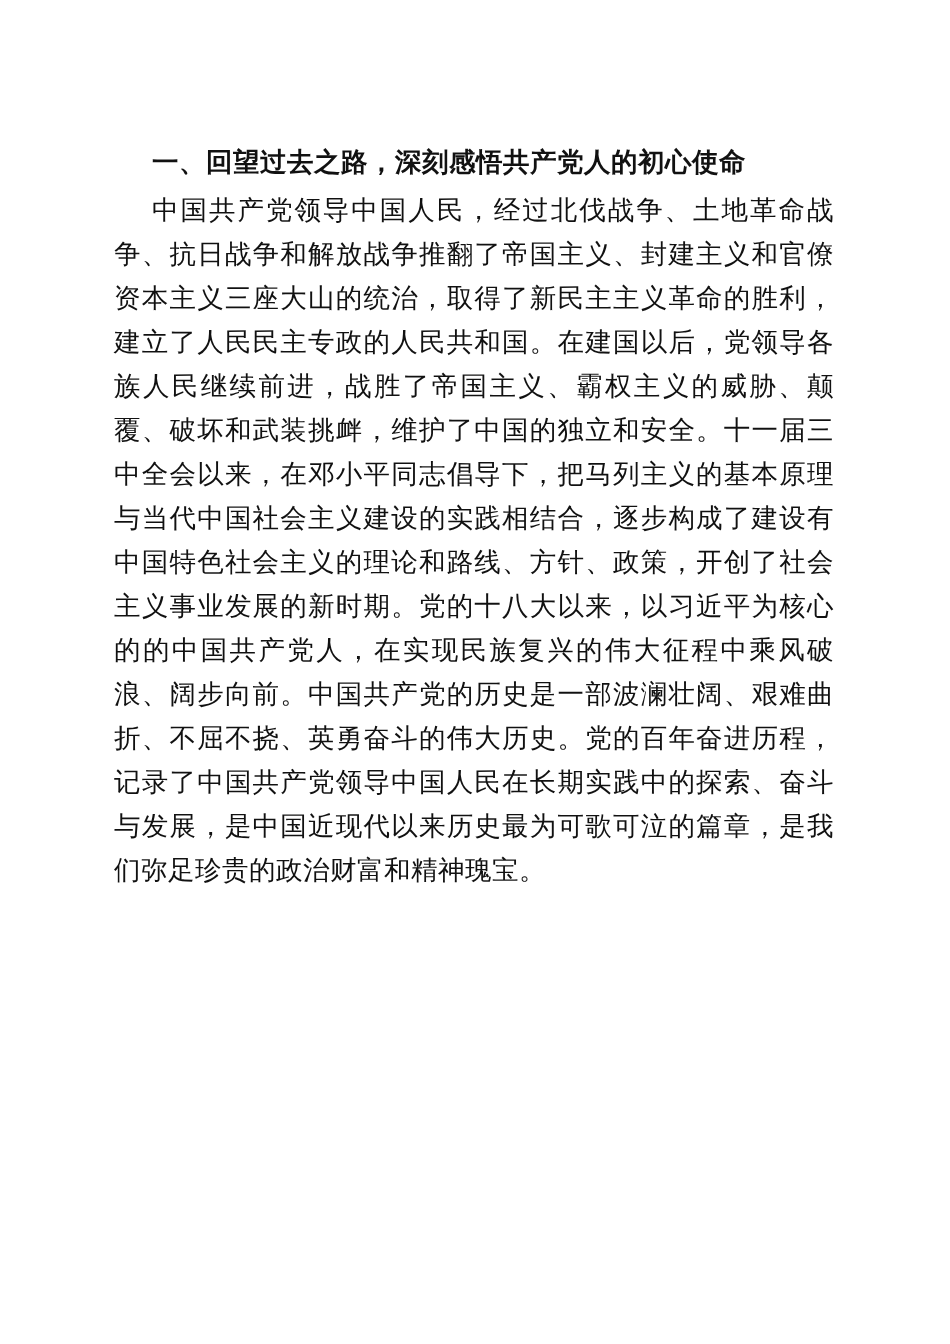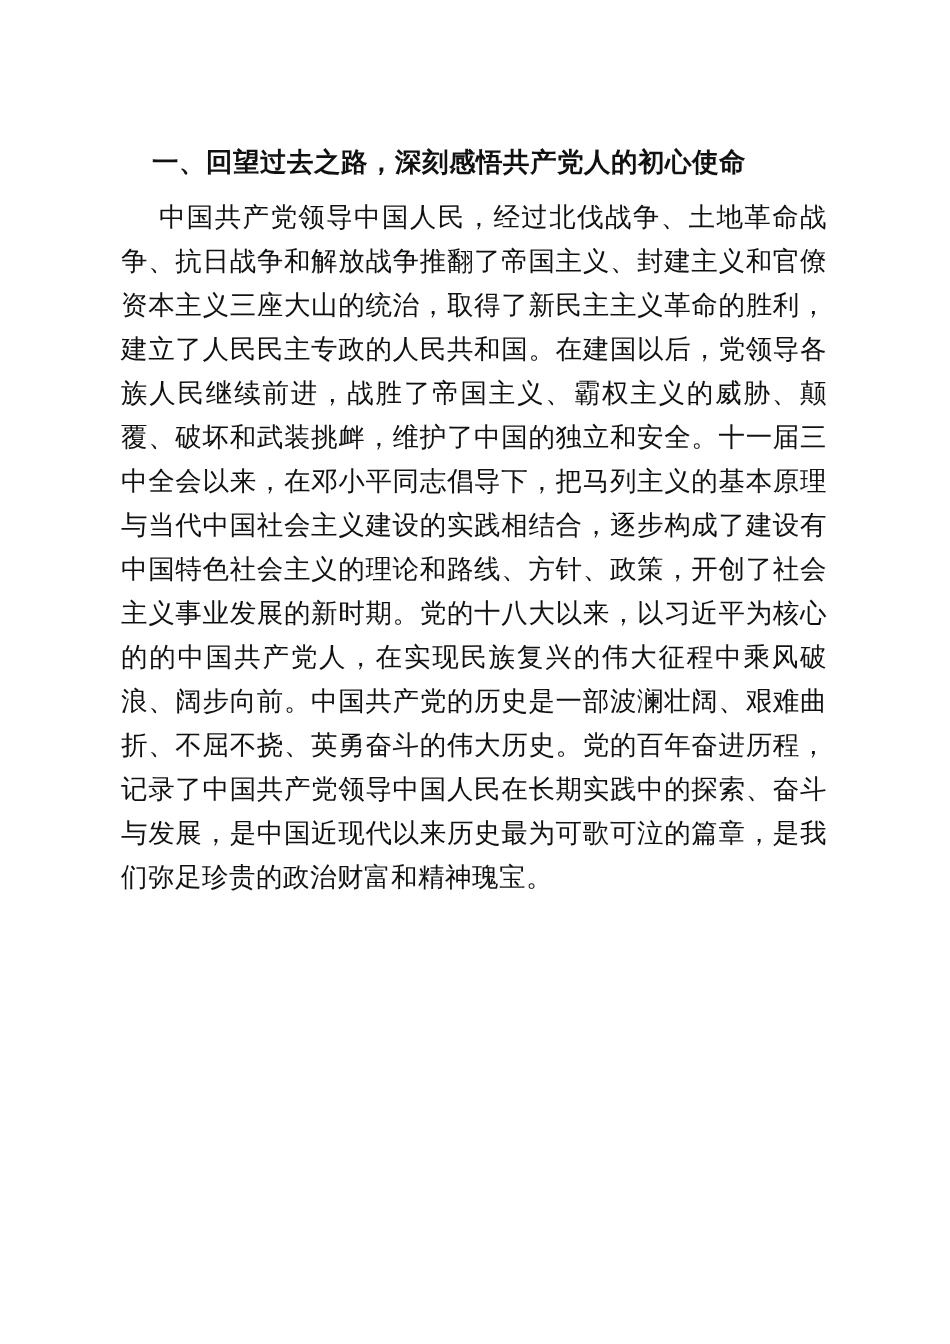--- a/index.html
+++ b/index.html
@@ -21,21 +21,21 @@
     margin: 0;
     font-family: "Liberation Sans", "DejaVu Sans", sans-serif;
     font-weight: 700;
     font-size: 26.5px;
     line-height: 44px;
     text-indent: 42px;
     letter-spacing: 0.5px;
     white-space: nowrap;
   }
   .para {
-    margin: 11px;
+    margin: 4px;
     font-family: "Liberation Serif", "DejaVu Serif", serif;
     font-weight: 400;
     font-size: 26.5px;
     line-height: 44px;
     text-align: justify;
     text-indent: 38px;
     letter-spacing: 0.5px;
   }
 </style>
 </head>

